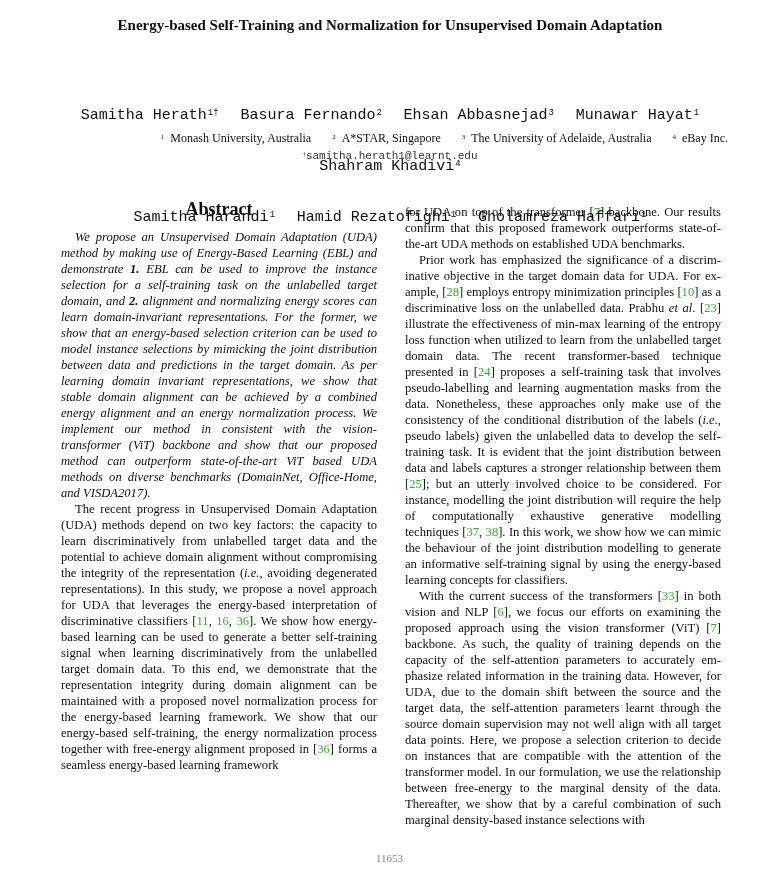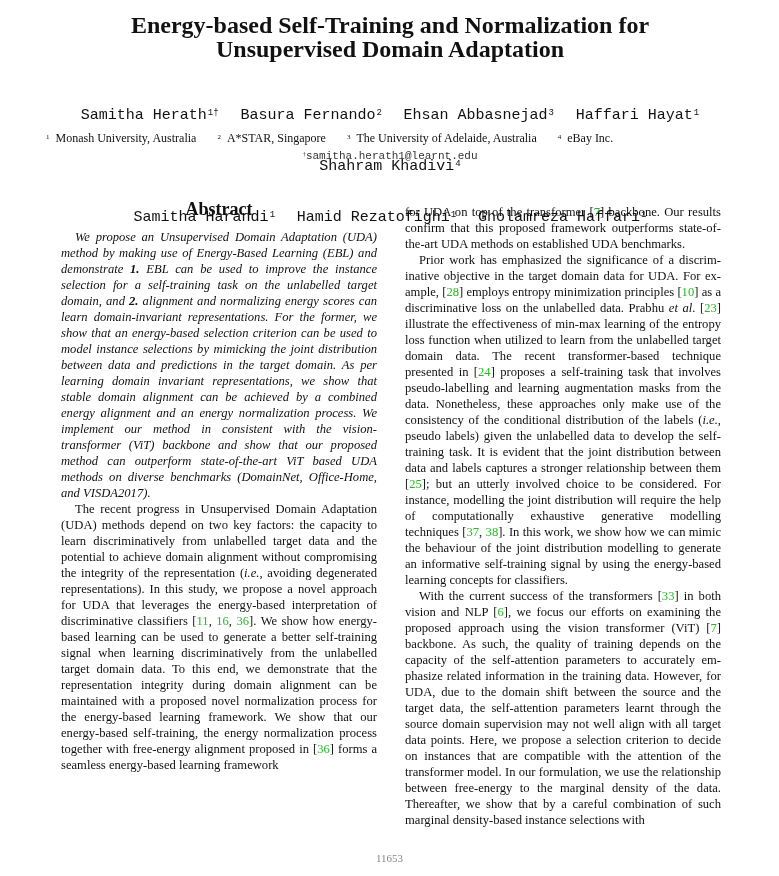--- a/index.html
+++ b/index.html
@@ -1,24 +1,24 @@
 <!DOCTYPE html>
 <html><head>
 <meta charset="utf-8">
 <style>
   html, body { margin: 0; padding: 0; background: #ffffff; }
   body { width: 779px; height: 876px; position: relative; overflow: hidden;
          font-family: "Liberation Serif", "DejaVu Serif", serif; color: #111; }
   .title { position: absolute; top: 13px; left: 60px; width: 660px; text-align: center;
-           font-weight: bold; font-size: 24px; line-height: 24px; }
+           font-weight: bold; font-size: 15px; line-height: 24px; }
   .authors { position: absolute; top: 90px; left: 40px; width: 700px; text-align: center;
              font-size: 15px; line-height: 19px; }
   .authors .a { display: inline-block; margin: 16px 9px; white-space: nowrap; font-family: Liberation Mono, monospace; }
   .authors sup { font-size: 9px; vertical-align: top; position: relative; top: -2px; margin-left: 1px; }
-  .affil { position: absolute; top: 131px; left: 40px; width: 700px; text-align: left;
+  .affil { position: absolute; top: 131px; left: 40px; width: 700px; text-align: right;
            font-size: 12px; line-height: 15px; }
   .affil span { margin: 0 6px; white-space: nowrap; }
   .affil sup { font-size: 7px; vertical-align: top; position: relative; top: -1px; }
   .email { position: absolute; top: 150px; left: 40px; width: 700px; text-align: center;
            font-family: "Liberation Mono", "DejaVu Sans Mono", monospace; font-size: 11px; color: #333; }
   .email sup { font-family: "Liberation Serif", serif; font-size: 7px; vertical-align: top; }
   .col { position: absolute; width: 316px; font-size: 12.6px; line-height: 16px; text-align: justify;
          hyphens: manual; }
   .col-left { left: 61px; top: 200px; }
   .col-right { left: 405px; top: 204px; }
@@ -34,21 +34,21 @@
 </style>
 </head>
 <body>
 
 <div class="title">Energy-based Self-Training and Normalization for Unsupervised Domain Adaptation</div>
 
 <div class="authors">
   <span class="a"><span>Samitha Herath</span><sup>1†</sup></span>
   <span class="a"><span>Basura Fernando</span><sup>2</sup></span>
   <span class="a"><span>Ehsan Abbasnejad</span><sup>3</sup></span>
-  <span class="a"><span>Haffari Hayat</span><sup>1</sup></span>
+  <span class="a"><span>Munawar Hayat</span><sup>1</sup></span>
   <span class="a"><span>Shahram Khadivi</span><sup>4</sup></span><br>
   <span class="a"><span>Samitha Harandi</span><sup>1</sup></span>
   <span class="a"><span>Hamid Rezatofighi</span><sup>1</sup></span>
   <span class="a"><span>Gholamreza Haffari</span><sup>1</sup></span>
 </div>
 
 <div class="affil">
   <span><sup>1</sup><span>Monash University, Australia</span></span>
   <span><sup>2</sup><span>A*STAR, Singapore</span></span>
   <span><sup>3</sup><span>The University of Adelaide, Australia</span></span>

